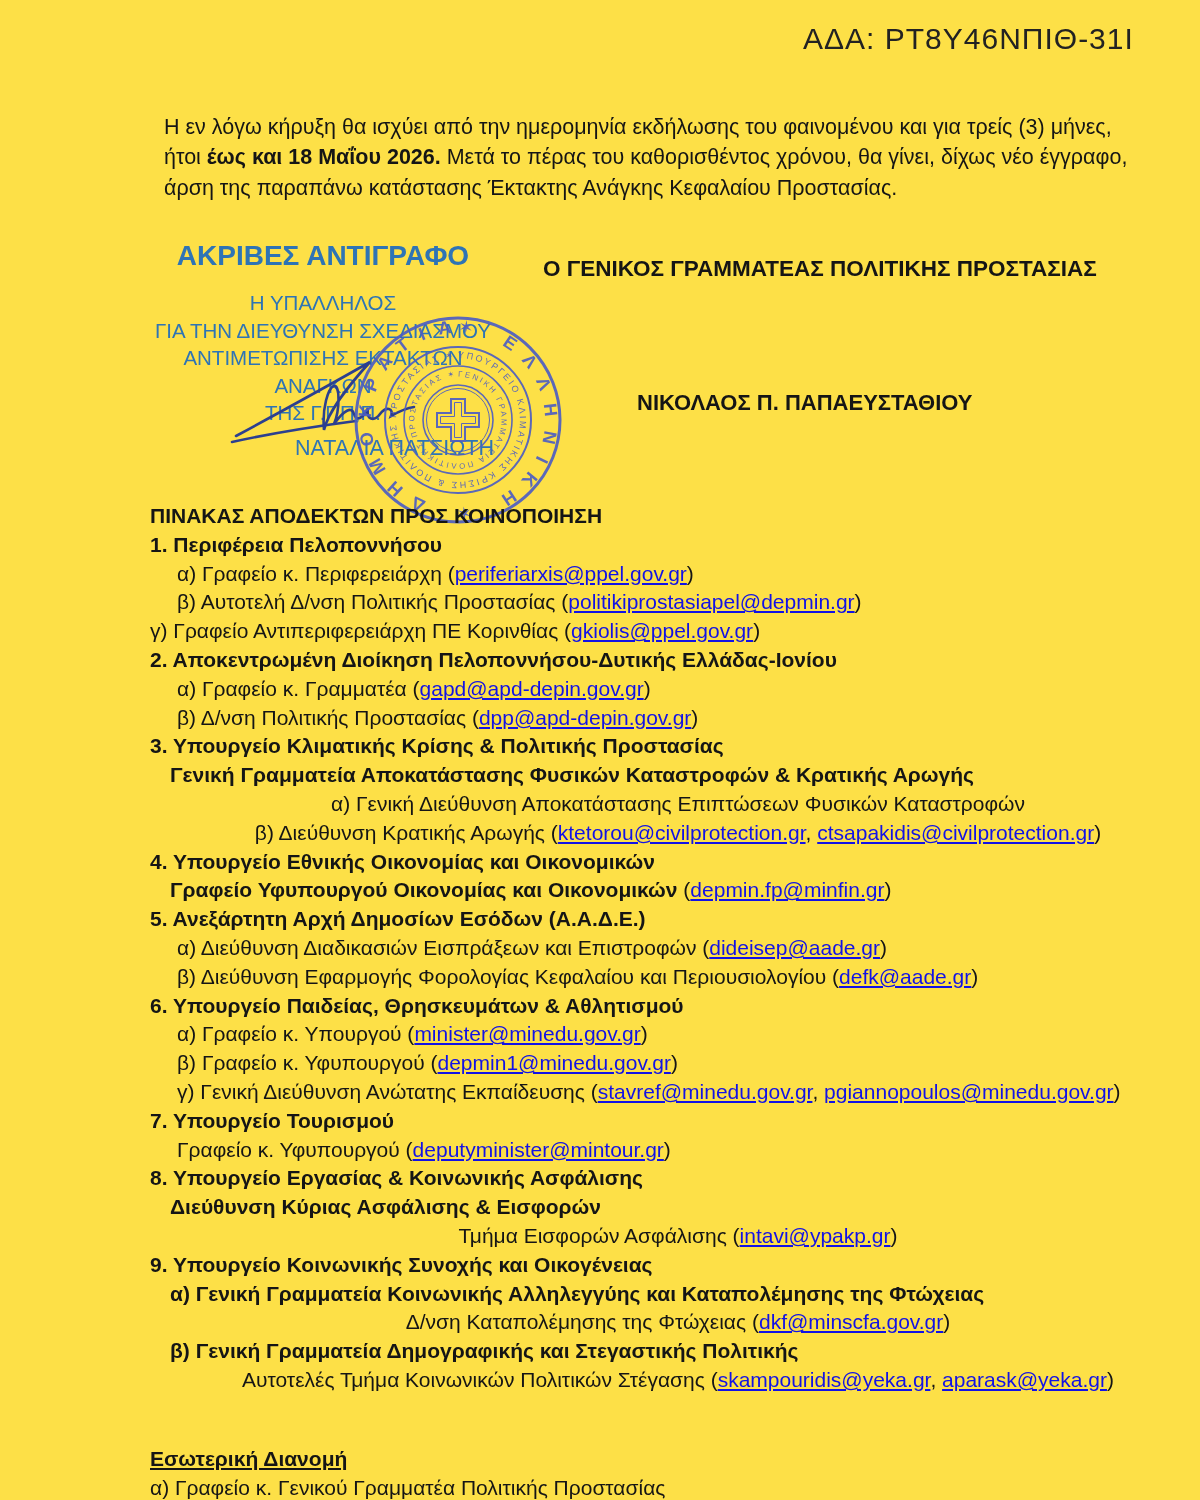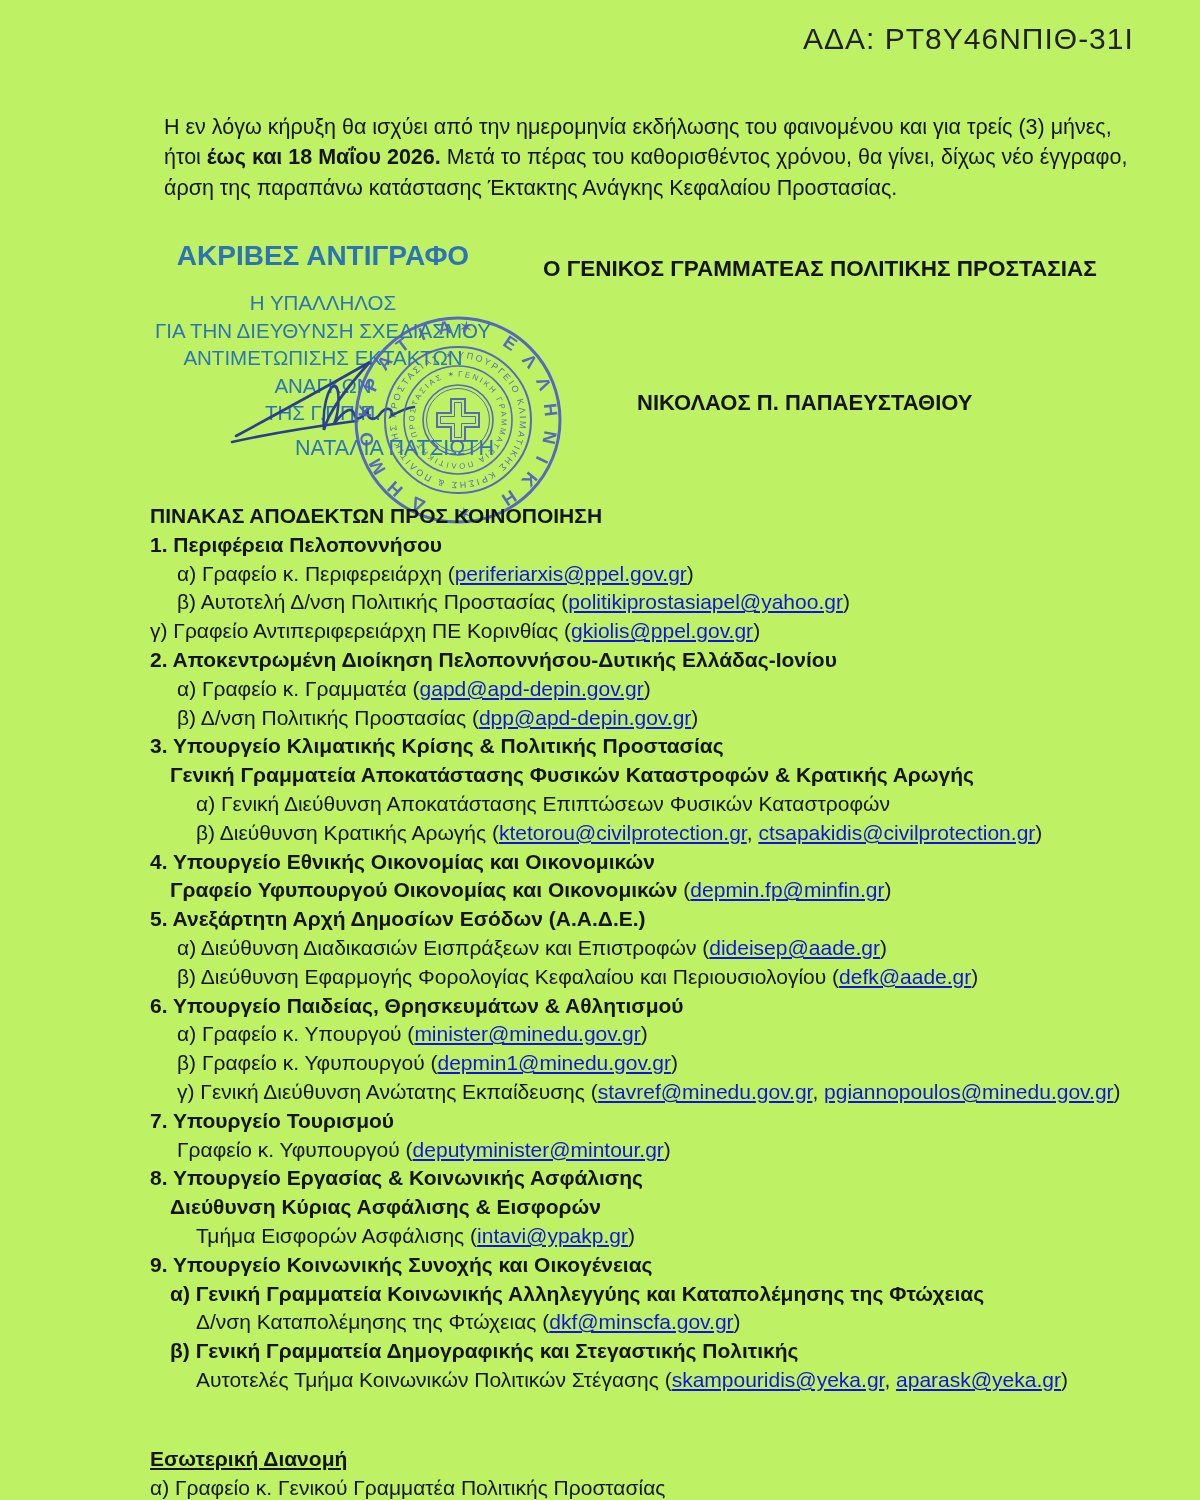--- a/index.html
+++ b/index.html
@@ -1,17 +1,17 @@
 <!DOCTYPE html>
 <html><head>
 <meta charset="utf-8">
 <style>
   html,body{margin:0;padding:0;background:#888;}
   .page{
-    position:relative;width:1200px;height:1500px;background:#bef264;
+    position:relative;width:1200px;height:1500px;background:#fde047;
     margin:0 auto;overflow:hidden;
     font-family:"Liberation Sans","DejaVu Sans",sans-serif;color:#111;
   }
   .abs{position:absolute;}
   .ada{left:803px;top:22px;font-size:30px;letter-spacing:1px;color:#222;}
   .intro{left:164px;top:112px;width:985px;font-size:21.5px;line-height:30.3px;color:#151515;}
   .cert{left:140px;top:240px;width:366px;text-align:center;color:#2e74b5;}
   .cert-title{font-size:28px;font-weight:bold;margin-bottom:17px;}
   .cert-line{font-size:20.5px;line-height:27.6px;}
   .signer{left:128px;top:436px;width:366px;text-align:right;font-size:21.5px;color:#2e74b5;}
@@ -19,21 +19,21 @@
   .sg-name{left:637px;top:390px;font-size:22px;font-weight:bold;color:#151515;}
   .sig-wrap{left:228px;top:358px;}
   .stamp-wrap{left:350px;top:312px;opacity:.92;}
   .recips{left:150px;top:502px;width:1010px;font-size:21px;line-height:28.8px;color:#151515;}
   .recips-title{font-weight:bold;}
   .rl{white-space:nowrap;}
   .rl.b{font-weight:bold;}
   .ind0{padding-left:0;}
   .ind1{padding-left:20px;}
   .ind2{padding-left:27px;}
-  .ind3{padding-left:46px;}
+  .ind3{padding-left:46px;text-align:center;}
   .lnk{color:#1212e6;text-decoration:underline;cursor:pointer;}
   .pb{font-weight:bold;}
   .internal{left:150px;top:1444px;font-size:21px;line-height:29px;color:#151515;}
   .internal-title{font-weight:bold;text-decoration:underline;}
 </style>
 </head>
 <body>
 
 <div class="page">
 
@@ -97,21 +97,21 @@
         <path d="M 104.5,90.5 h 7 v 14 h 14 v 7 h -14 v 14 h -7 v -14 h -14 v -7 h 14 z" stroke-width="1"></path>
       </g>
     </svg>
   </div>
 
   <div class="abs recips">
     <div class="recips-title">ΠΙΝΑΚΑΣ ΑΠΟΔΕΚΤΩΝ ΠΡΟΣ ΚΟΙΝΟΠΟΙΗΣΗ</div>
     <div id="recipient-list">
         <div class="rl ind0 b"><span>1. Περιφέρεια Πελοποννήσου</span></div>
         <div class="rl ind2"><span>α) Γραφείο κ. Περιφερειάρχη (</span><a class="lnk" href="mailto:periferiarxis@ppel.gov.gr">periferiarxis@ppel.gov.gr</a><span>)</span></div>
-        <div class="rl ind2"><span>β) Αυτοτελή Δ/νση Πολιτικής Προστασίας (</span><a class="lnk" href="mailto:politikiprostasiapel@yahoo.gr">politikiprostasiapel@yahoo.gr</a><span>)</span></div>
+        <div class="rl ind2"><span>β) Αυτοτελή Δ/νση Πολιτικής Προστασίας (</span><a class="lnk" href="mailto:politikiprostasiapel@yahoo.gr">politikiprostasiapel@depmin.gr</a><span>)</span></div>
         <div class="rl ind0"><span>γ) Γραφείο Αντιπεριφερειάρχη ΠΕ Κορινθίας (</span><a class="lnk" href="mailto:gkiolis@ppel.gov.gr">gkiolis@ppel.gov.gr</a><span>)</span></div>
         <div class="rl ind0 b"><span>2. Αποκεντρωμένη Διοίκηση Πελοποννήσου-Δυτικής Ελλάδας-Ιονίου</span></div>
         <div class="rl ind2"><span>α) Γραφείο κ. Γραμματέα (</span><a class="lnk" href="mailto:gapd@apd-depin.gov.gr">gapd@apd-depin.gov.gr</a><span>)</span></div>
         <div class="rl ind2"><span>β) Δ/νση Πολιτικής Προστασίας (</span><a class="lnk" href="mailto:dpp@apd-depin.gov.gr">dpp@apd-depin.gov.gr</a><span>)</span></div>
         <div class="rl ind0 b"><span>3. Υπουργείο Κλιματικής Κρίσης &amp; Πολιτικής Προστασίας</span></div>
         <div class="rl ind1 b"><span>Γενική Γραμματεία Αποκατάστασης Φυσικών Καταστροφών &amp; Κρατικής Αρωγής</span></div>
         <div class="rl ind3"><span>α) Γενική Διεύθυνση Αποκατάστασης Επιπτώσεων Φυσικών Καταστροφών</span></div>
         <div class="rl ind3"><span>β) Διεύθυνση Κρατικής Αρωγής (</span><a class="lnk" href="mailto:ktetorou@civilprotection.gr">ktetorou@civilprotection.gr</a><span>, </span><a class="lnk" href="mailto:ctsapakidis@civilprotection.gr">ctsapakidis@civilprotection.gr</a><span>)</span></div>
         <div class="rl ind0 b"><span>4. Υπουργείο Εθνικής Οικονομίας και Οικονομικών</span></div>
         <div class="rl ind1"><span class="pb">Γραφείο Υφυπουργού Οικονομίας και Οικονομικών</span><span> (</span><a class="lnk" href="mailto:depmin.fp@minfin.gr">depmin.fp@minfin.gr</a><span>)</span></div>

